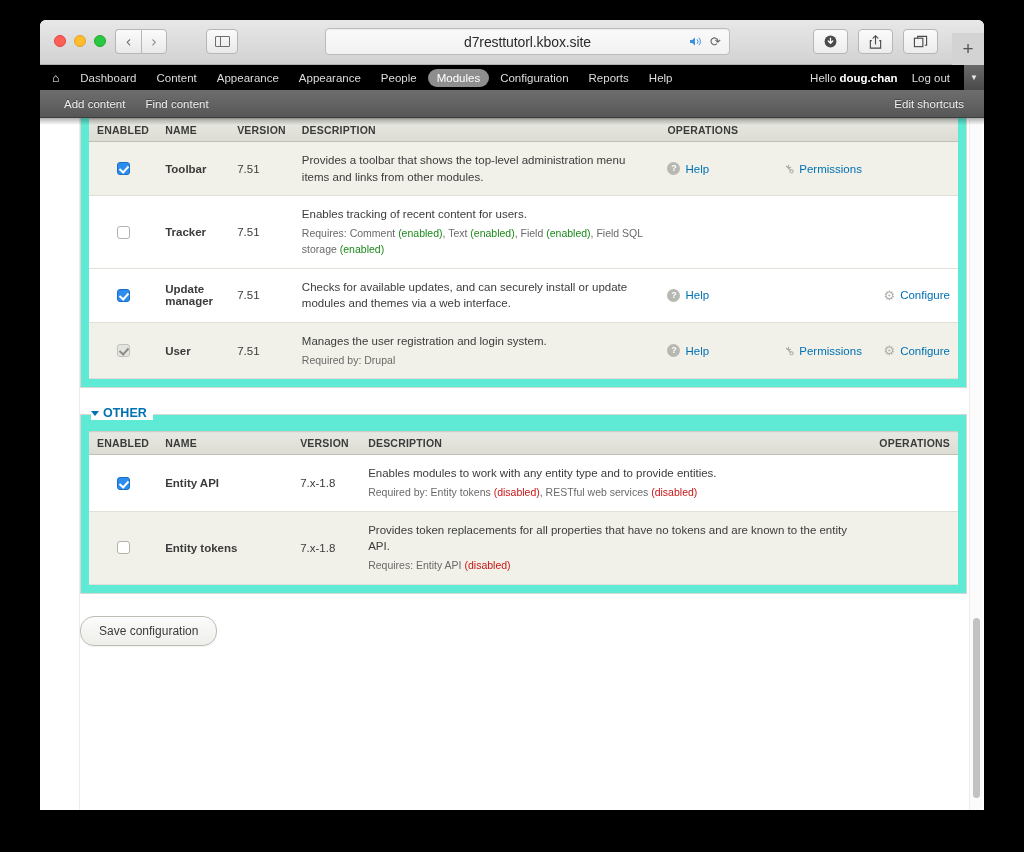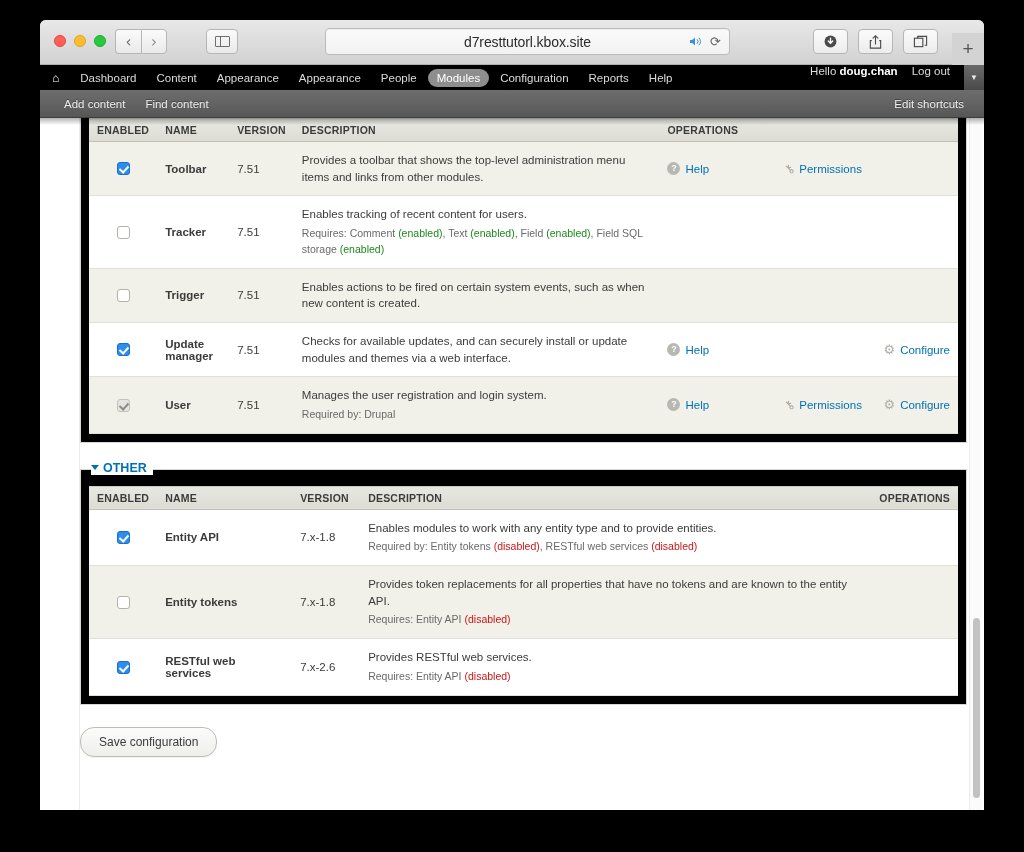--- a/index.html
+++ b/index.html
@@ -111,21 +111,21 @@
   .home-ico { color:#fff; font-size:12px; margin-right:12px; display:block; }
   .dt-item {
     color: #dcdcdc; font-size: 11.5px;
     padding: 3px 9px;
     border-radius: 10px;
     white-space: nowrap;
   }
   .dt-item.active { background: #8e8e8e; color: #fff; }
   .dt-right {
     position: absolute; right: 0px; top:0; height: 25px;
-    display:flex; align-items:flex-start; gap: 14px;
+    display:flex; align-items:center; gap: 14px;
     padding-right: 0px;
   }
   .dt-hello { color:#dcdcdc; font-size: 11.5px; }
   .dt-hello b { color:#fff; }
   .dt-logout { color:#dcdcdc; font-size:11.5px; }
   .dt-caret {
     width: 20px; height: 25px;
     background: linear-gradient(to bottom,#6a6a6a,#4a4a4a);
     display:flex; align-items:center; justify-content:center;
     color:#e8e8e8; font-size:8px;
@@ -153,21 +153,21 @@
   }
   .content-wrap {
     position: absolute;
     left: 40px; top: 0px; right: 17px;
     background: #fff;
   }
 
   
   .fieldset {
     border: 1px solid #d8d8d2;
-    background: #000000;
+    background: #5eead4;
     margin: 0 0 0 0;
     padding: 8px;
     position: relative;
   }
   .fieldset.no-top { border-top: none; }
 
   .legend {
     position: absolute;
     left: 10px; top: -9px;
     background: #fff;
@@ -445,35 +445,20 @@
                   </div>
                 </td>
               </tr>
               <tr class="even">
                 <td class="col-enabled"><span class="cb cb-off"></span></td>
                 <td class="col-name">Tracker</td>
                 <td class="col-version">7.51</td>
                 <td class="col-desc">
                   <div class="desc-main">Enables tracking of recent content for users.</div>
                   <div class="desc-sub"><span>Requires: </span><span>Comment </span><span class="st-enabled">(enabled)</span><span>, Text </span><span class="st-enabled">(enabled)</span><span>, Field </span><span class="st-enabled">(enabled)</span><span>, Field SQL storage </span><span class="st-enabled">(enabled)</span></div>
-                </td>
-                <td class="col-ops">
-                  <div class="ops">
-                    <span class="op op-help"></span>
-                    <span class="op op-perm"></span>
-                    <span class="op op-conf"></span>
-                  </div>
-                </td>
-              </tr>
-              <tr class="odd">
-                <td class="col-enabled"><span class="cb cb-off"></span></td>
-                <td class="col-name">Trigger</td>
-                <td class="col-version">7.51</td>
-                <td class="col-desc">
-                  <div class="desc-main">Enables actions to be fired on certain system events, such as when new content is created.</div>
                 </td>
                 <td class="col-ops">
                   <div class="ops">
                     <span class="op op-help"></span>
                     <span class="op op-perm"></span>
                     <span class="op op-conf"></span>
                   </div>
                 </td>
               </tr>
               <tr class="even">
@@ -557,30 +542,20 @@
               <tr class="odd">
                 <td class="col-enabled"><span class="cb cb-off"></span></td>
                 <td class="col-name">Entity tokens</td>
                 <td class="col-version">7.x-1.8</td>
                 <td class="col-desc">
                   <div class="desc-main">Provides token replacements for all properties that have no tokens and are known to the entity API.</div>
                   <div class="desc-sub"><span>Requires: </span><span>Entity API </span><span class="st-disabled">(disabled)</span></div>
                 </td>
                 <td class="col-ops"></td>
               </tr>
-              <tr class="even">
-                <td class="col-enabled"><span class="cb cb-on"></span></td>
-                <td class="col-name">RESTful web services</td>
-                <td class="col-version">7.x-2.6</td>
-                <td class="col-desc">
-                  <div class="desc-main">Provides RESTful web services.</div>
-                  <div class="desc-sub"><span>Requires: </span><span>Entity API </span><span class="st-disabled">(disabled)</span></div>
-                </td>
-                <td class="col-ops"></td>
-              </tr>
             </tbody>
         </table>
       </div>
 
       <div class="save-wrap">
         <button class="save-btn">Save configuration</button>
       </div>
     </div>
 
     <div class="vscroll">

